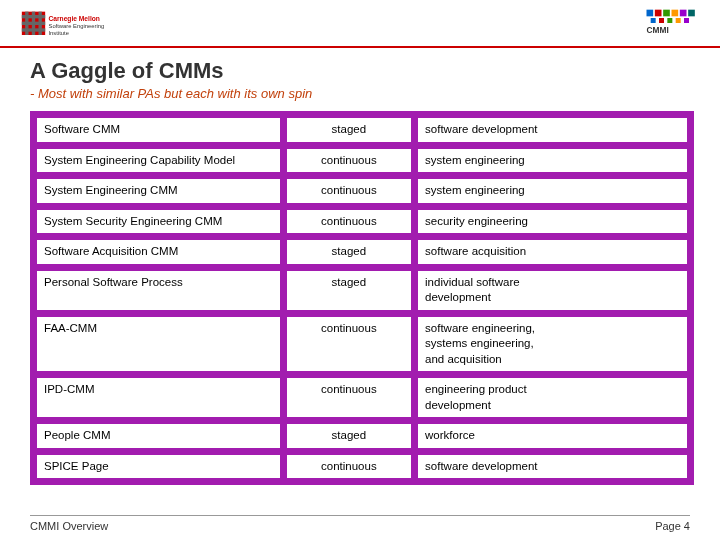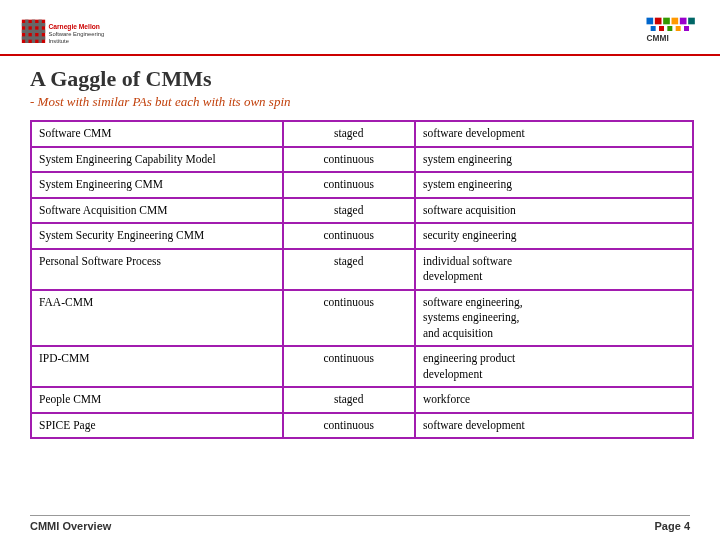--- a/index.html
+++ b/index.html
@@ -10,41 +10,40 @@
       background: #fff;
       overflow: hidden;
       position: relative;
     }
 
     
     .header {
       display: flex;
       align-items: center;
       justify-content: space-between;
-      padding: 16px 16px 4px 16px;
+      padding: 8px 16px 4px 16px;
       border-bottom: 2px solid #c00;
     }
     .logo-area {
       display: flex;
       align-items: center;
       gap: 8px;
     }
     .cmu-logo {
       width: 120px;
       height: 30px;
     }
     .cmmi-logo {
       width: 60px;
       height: 30px;
     }
 
     
     .main-content {
       padding: 10px 26px 6px 30px;
-      font-family: Liberation Serif, serif;
     }
 
     .page-title {
       font-size: 22px;
       font-weight: bold;
       color: #333;
       margin-bottom: 2px;
     }
 
     .subtitle {
@@ -57,21 +56,21 @@
       font-style: italic;
     }
 
     
     .cmm-table {
       width: 100%;
       border-collapse: collapse;
       font-size: 11.5px;
     }
     .cmm-table td {
-      border: 2px solid #a21caf;
+      border: 7px solid #a21caf;
       padding: 4px 7px;
       vertical-align: top;
       line-height: 1.35;
     }
     .cmm-table tr:nth-child(odd) td {
       background: #fff;
     }
     .cmm-table tr:nth-child(even) td {
       background: #fff;
     }
@@ -84,21 +83,20 @@
       position: absolute;
       bottom: 8px;
       left: 30px;
       right: 30px;
       display: flex;
       justify-content: space-between;
       font-size: 11px;
       color: #333;
       border-top: 1px solid #999;
       padding-top: 4px;
-      font-weight: bold;
     }
   </style>
 </head>
 <body>
 
 <div class="header">
   <div class="logo-area">
 
     <svg class="cmu-logo" viewBox="0 0 130 36" xmlns="http://www.w3.org/2000/svg">
 
@@ -154,28 +152,28 @@
           <td class="col-name">System Engineering Capability Model</td>
           <td class="col-type">continuous</td>
           <td class="col-domain" style="white-space: pre-line;">system engineering</td>
         </tr>
         <tr>
           <td class="col-name">System Engineering CMM</td>
           <td class="col-type">continuous</td>
           <td class="col-domain" style="white-space: pre-line;">system engineering</td>
         </tr>
         <tr>
+          <td class="col-name">System Security Engineering CMM</td>
+          <td class="col-type">continuous</td>
+          <td class="col-domain" style="white-space: pre-line;">security engineering</td>
+        </tr>
+        <tr>
           <td class="col-name">Software Acquisition CMM</td>
           <td class="col-type">staged</td>
           <td class="col-domain" style="white-space: pre-line;">software acquisition</td>
-        </tr>
-        <tr>
-          <td class="col-name">System Security Engineering CMM</td>
-          <td class="col-type">continuous</td>
-          <td class="col-domain" style="white-space: pre-line;">security engineering</td>
         </tr>
         <tr>
           <td class="col-name">Personal Software Process</td>
           <td class="col-type">staged</td>
           <td class="col-domain" style="white-space: pre-line; margin-top: 48px;">individual software
 development</td>
         </tr>
         <tr>
           <td class="col-name">FAA-CMM</td>
           <td class="col-type">continuous</td>

